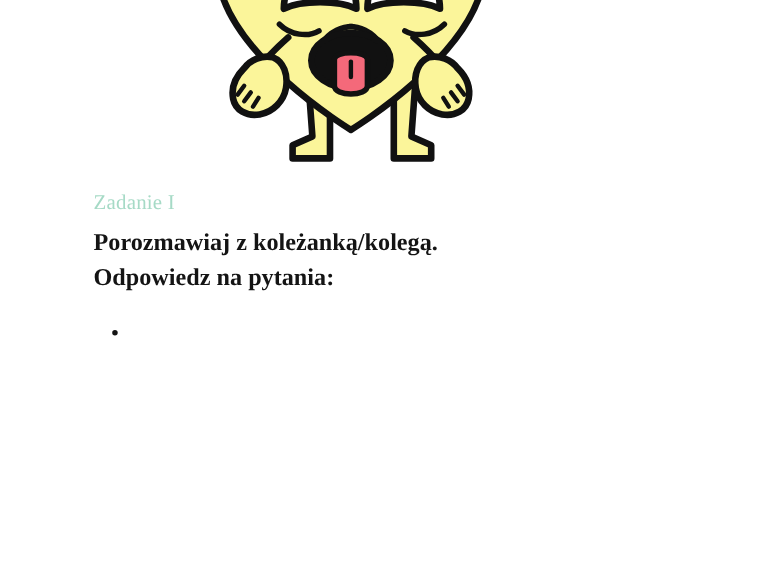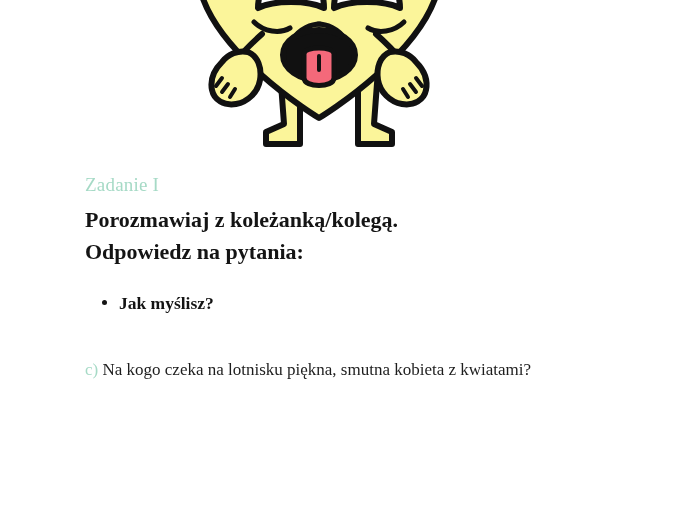--- a/index.html
+++ b/index.html
@@ -210,30 +210,25 @@
 
   <div id="content">
 
     <div class="task-label">Zadanie I</div>
 
     <div class="instruction">Porozmawiaj z koleżanką/kolegą. Odpowiedz na pytania:</div>
 
     <ul class="bullet-list">
       <li class="bullet-item">
         <span class="bullet-dot"></span>
-        <span>Jak myślisz?</span>
       </li>
     </ul>
 
     <div class="questions">
 
 
 
-      <div class="question">
-        <span class="q-marker">c)</span>
-        <span class="q-text">Na kogo czeka na lotnisku piękna, smutna kobieta z kwiatami?</span>
-      </div>
 
     </div>
 
   </div>
 
 </div>
 
 </body></html>

